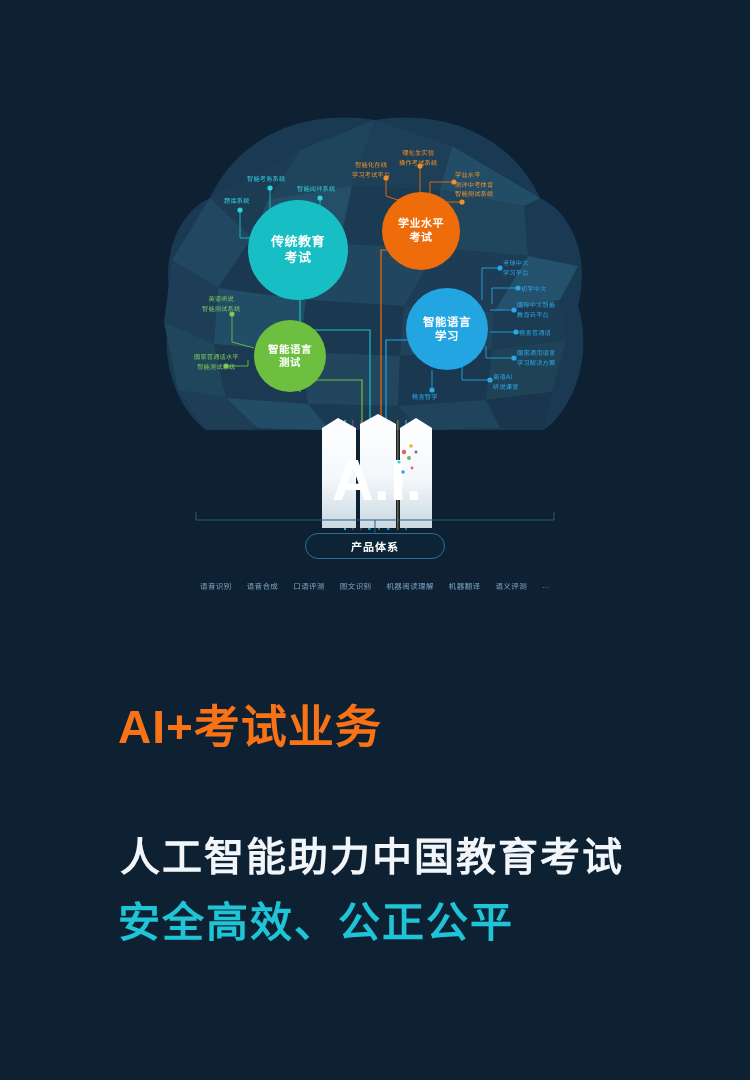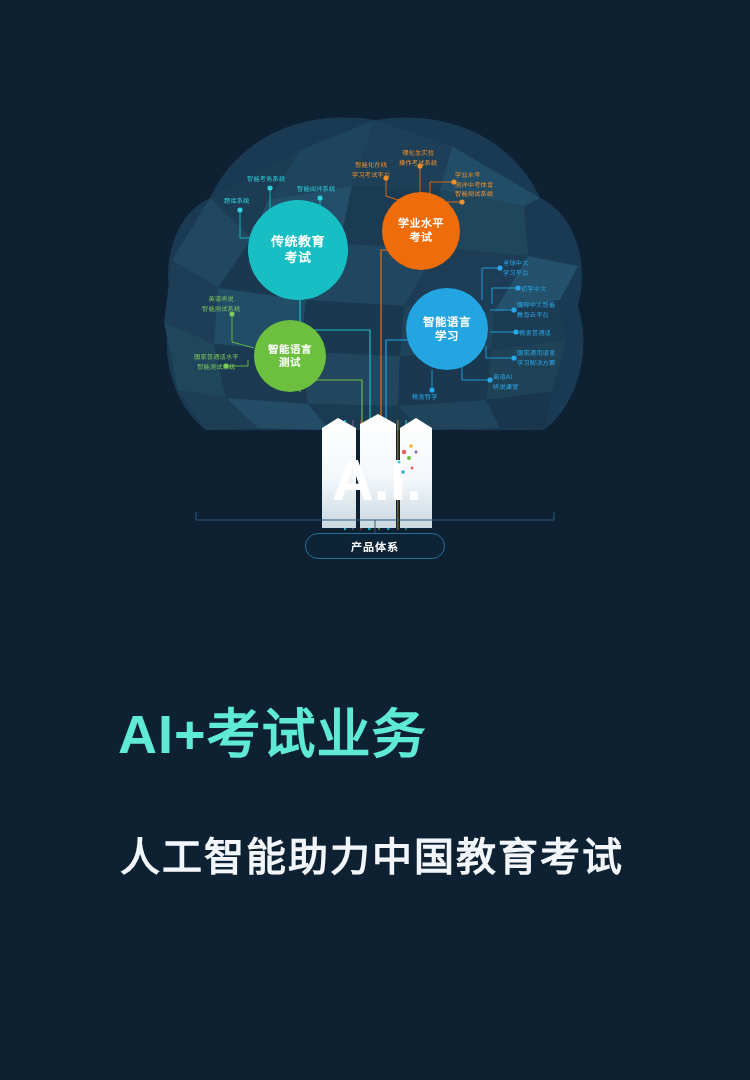--- a/index.html
+++ b/index.html
@@ -56,21 +56,21 @@
   #tag-row{
     position:absolute;left:0;top:580px;width:750px;
     display:flex;align-items:center;justify-content:center;gap:15px;
   }
   .tag{color:#7fa6c4;font-size:7.5px;letter-spacing:.4px;white-space:nowrap;}
 
   
   #text-block{position:absolute;left:0;top:640px;width:750px;height:440px;}
   #headline{
     position:absolute;left:118px;top:50px;
-    color:#5eead4;font-size:54px;font-weight:bold;letter-spacing:1px;
+    color:#f97316;font-size:46px;font-weight:bold;letter-spacing:1px;
     white-space:nowrap;
   }
   #subline-1{
     position:absolute;left:120px;top:185px;
     color:#f2f6fa;font-size:40px;font-weight:bold;letter-spacing:2px;
     white-space:nowrap;
   }
   #subline-2{
     position:absolute;left:118px;top:248px;
     color:#1fc4d6;font-size:42px;font-weight:bold;letter-spacing:2px;
@@ -297,20 +297,31 @@
     </div>
     <div class="leaf-label lg ta-c" style="left:194px;top:352px;">
       <div>国家普通话水平</div>
       <div>智能测试系统</div>
     </div>
 
     <div id="product-pill">
       <span>产品体系</span>
     </div>
 
+    <div id="tag-row">
+      <span class="tag">语音识别</span>
+      <span class="tag">语音合成</span>
+      <span class="tag">口语评测</span>
+      <span class="tag">图文识别</span>
+      <span class="tag">机器阅读理解</span>
+      <span class="tag">机器翻译</span>
+      <span class="tag">语义评测</span>
+      <span class="tag">…</span>
+    </div>
   </div>
 
   <div id="text-block">
     <div id="headline">AI+考试业务</div>
     <div id="subline-1">人工智能助力中国教育考试</div>
+    <div id="subline-2">安全高效、公正公平</div>
   </div>
 
 </div>
 
 </body></html>

